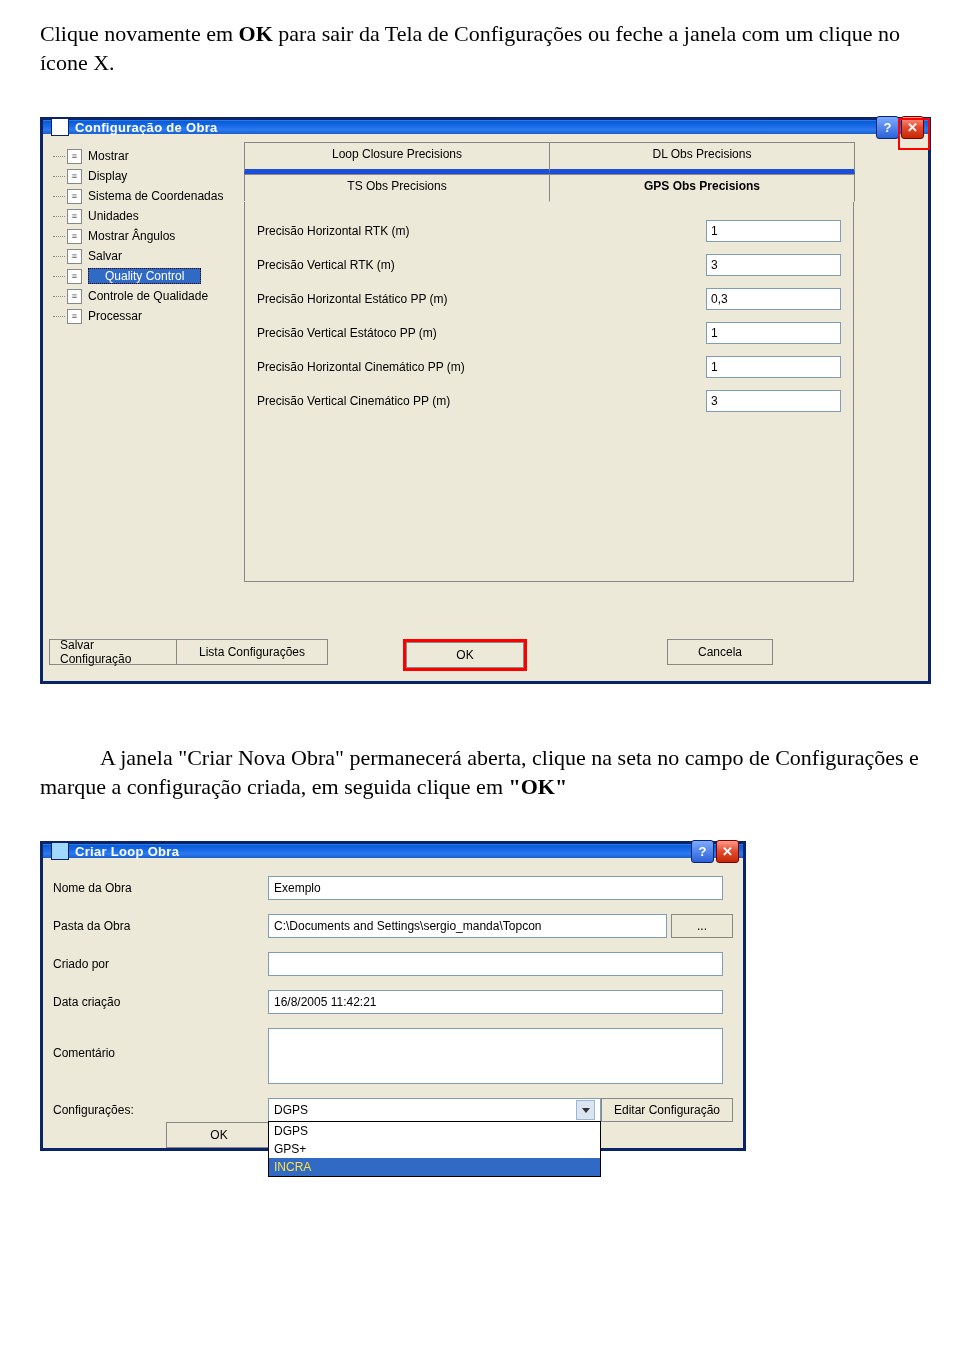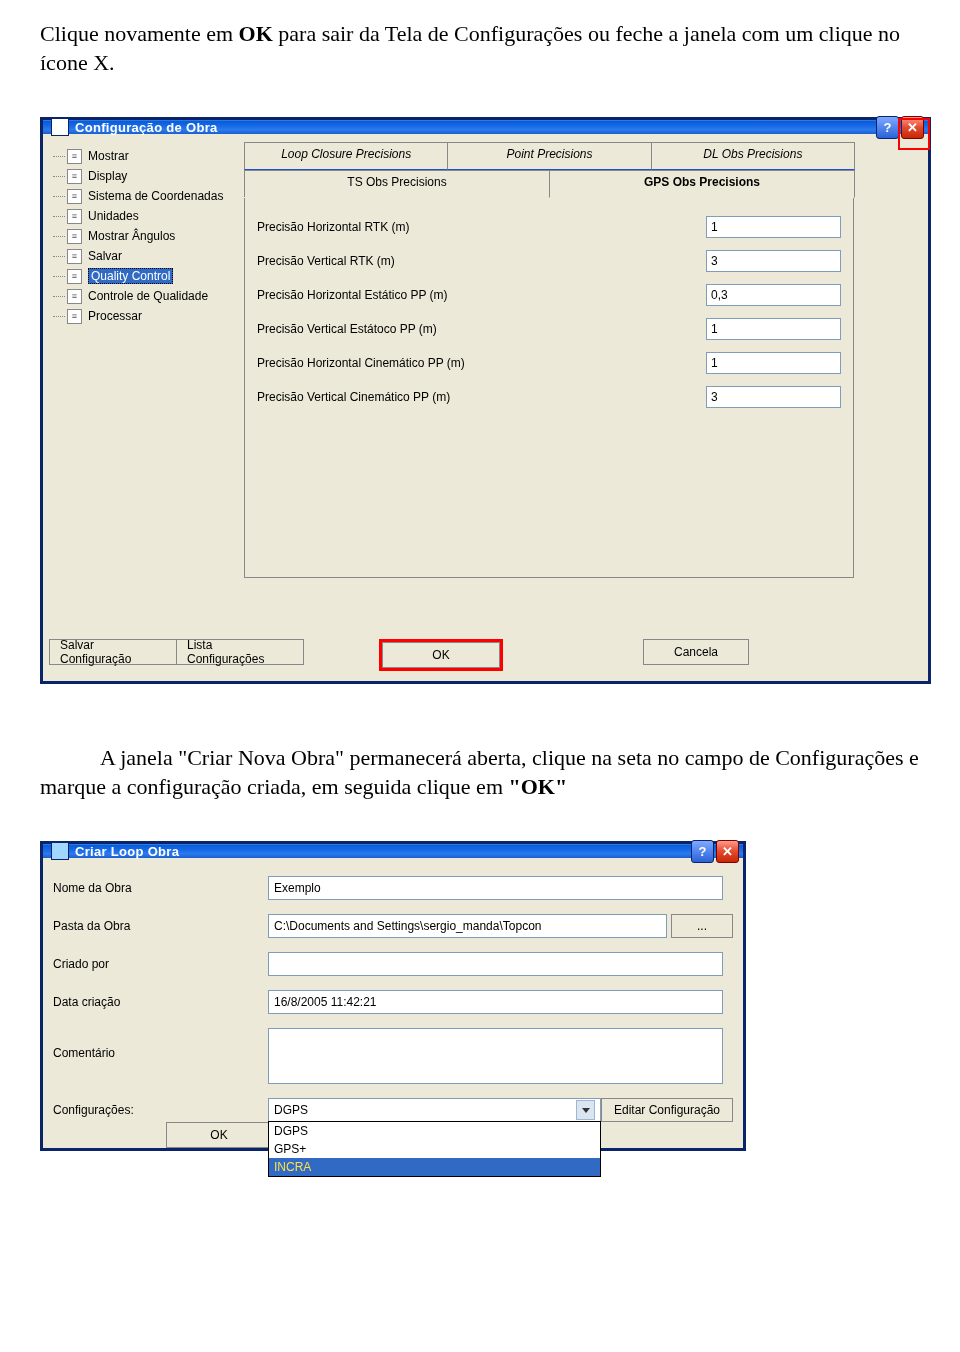--- a/index.html
+++ b/index.html
@@ -25,26 +25,26 @@
 
   
   .config { width:885px; }
   .config-body { display:flex; padding:8px 6px 6px 6px; min-height:505px; box-sizing:border-box;}
   .tree { width:195px; padding-top:4px;}
   .tree .item { display:flex; align-items:center; height:20px; padding-left:4px;}
   .tree .dots { width:12px; border-top:1px dotted #888; margin-right:2px;}
   .tree .box { width:13px; height:13px; border:1px solid #888; background:#fff; display:flex;
                align-items:center; justify-content:center; font-size:9px; margin-right:6px; color:#555;}
   .tree .lbl {}
-  .tree .item.sel .lbl { background:#316ac5; color:#fff; border:1px dotted #000; padding:0 2px;}
+  .tree .item.sel .lbl { background:#316ac5; color:#fff; border:1px dotted #000; padding:0 16px;}
   .tabs { width:610px; position:relative;}
   .tab-row { display:flex; }
   .tab { flex:1; text-align:center; padding:4px 0; border:1px solid #888; border-bottom:none;
          background:#ece9d8; margin-right:-1px; height:18px;}
-  .tab.first-row { border-bottom:1px solid #1d4ed8;font-style:italic;}
+  .tab.first-row { border-bottom:5px solid #1d4ed8;}
   .tab.active { font-weight:bold; background:#ece9d8; border-bottom:1px solid #ece9d8; z-index:1;}
   .tab-content { border:1px solid #888; border-top:none; background:#ece9d8; padding:18px 12px 10px 12px;
                  height:380px; box-sizing:border-box;}
   .field-row { display:flex; align-items:center; margin-bottom:12px;}
   .field-lbl { width:300px; }
   .field-inp { width:125px; height:20px; border:1px solid #7f9db9; background:#fff; padding:0 4px;
                display:flex; align-items:center; font-size:12px;}
   .footer-btns { display:flex; padding:0 6px 10px 6px;}
   .btn { height:26px; border:1px solid #888; background:#ece9d8; display:flex;
          align-items:center; justify-content:center; font-size:12px; padding:0 10px; box-sizing:border-box;}
@@ -136,21 +136,20 @@
         </div>
         <div class="item">
           <span class="dots"></span>
           <span class="box">≡</span>
           <span class="lbl">Processar</span>
         </div>
       </div>
     <div class="tabs">
       <div class="tab-row" id="tabrow1">
           <div class="tab first-row">Loop Closure Precisions</div>
-          <div class="tab first-row">Point Precisions</div>
           <div class="tab first-row">DL Obs Precisions</div>
         </div>
       <div class="tab-row" id="tabrow2">
           <div class="tab">TS Obs Precisions</div>
           <div class="tab active">GPS Obs Precisions</div>
         </div>
       <div class="tab-content" id="tabcontent">
           <div class="field-row">
             <span class="field-lbl">Precisão Horizontal RTK (m)</span>
             <div style="flex:1"></div>
@@ -179,21 +178,21 @@
           <div class="field-row">
             <span class="field-lbl">Precisão Vertical Cinemático PP (m)</span>
             <div style="flex:1"></div>
             <span class="field-inp">3</span>
           </div>
         </div>
     </div>
   </div>
   <div class="footer-btns">
     <div class="btn" style="width:128px">Salvar Configuração</div>
-    <div class="btn" style="width:128px;margin-left:-1px">Lista Configurações</div>
+    <div class="btn" style="width:152px;margin-left:-1px">Lista Configurações</div>
     <div style="width:75px"></div>
     <div class="ok-outline">
       <div class="btn" style="width:118px">OK</div>
     </div>
     <div style="width:140px"></div>
     <div class="btn" style="width:106px">Cancela</div>
   </div>
 </div>
 
 <p class="para indent">

